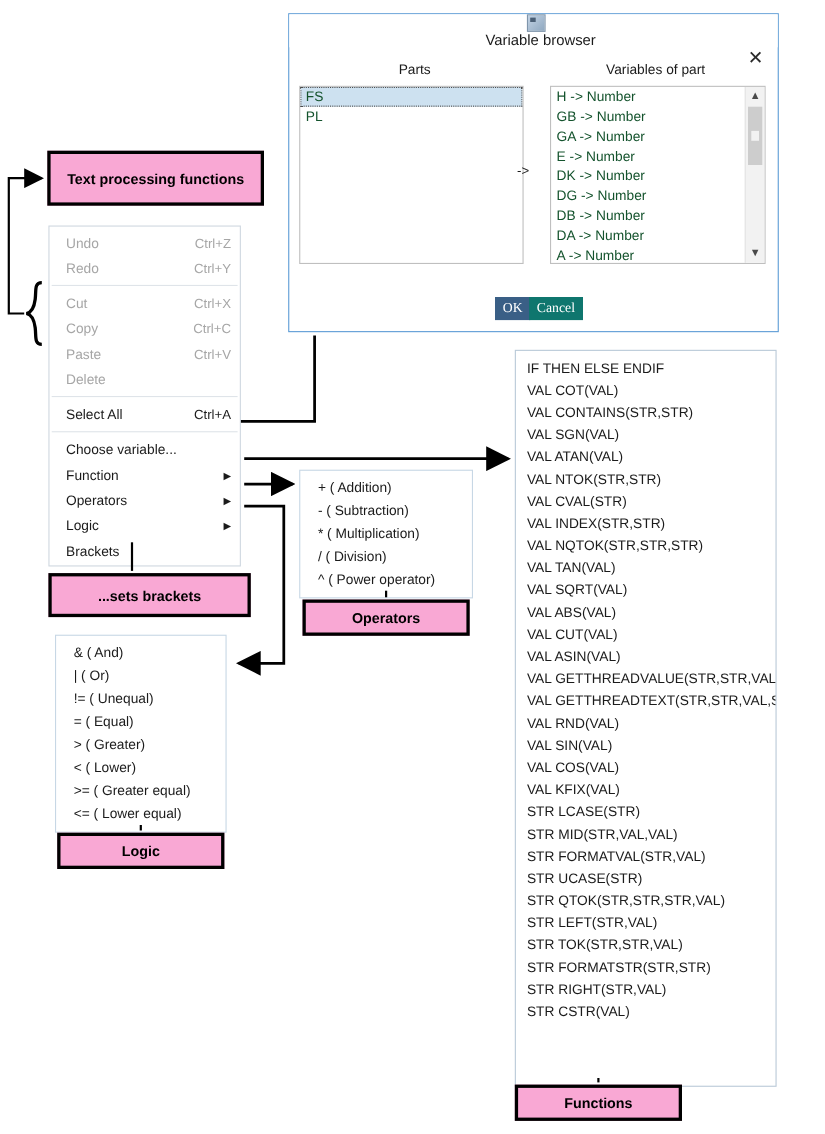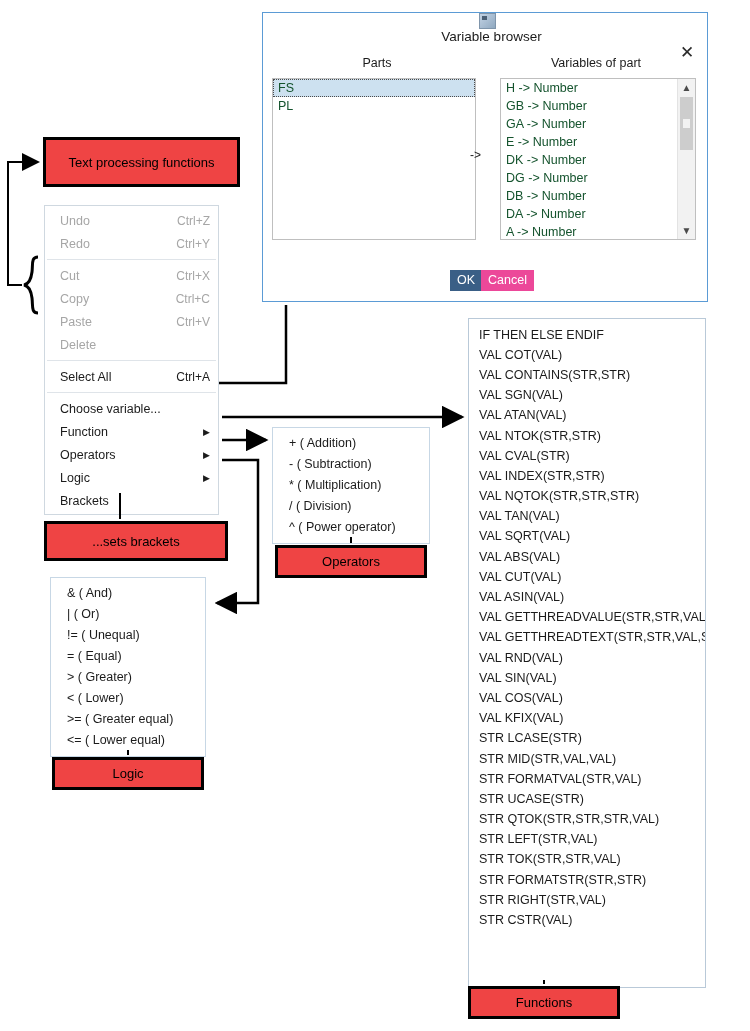--- a/index.html
+++ b/index.html
@@ -114,23 +114,24 @@
     left: 470px; top: 148px;
     font-size: 12px; color: #1b1b1b;
   }
   .dlg-btn {
     position: absolute;
     font-size: 12.5px;
     padding: 3px 7px 4px 7px;
     border: none;
     cursor: pointer;
     line-height: 14px;
+    font-family: Liberation Serif, serif;
   }
   #ok-btn { left: 450px; top: 270px; background: #3a5f86; color: #ffffff; }
-  #cancel-btn { left: 481px; top: 270px; background: #ec4899; color: #ffffff; }
+  #cancel-btn { left: 481px; top: 270px; background: #0f766e; color: #ffffff; }
 
   
   #context-menu {
     left: 44px; top: 205px; width: 175px;
     background: #ffffff;
     border: 1px solid #cfd8e0;
     box-sizing: border-box;
     padding: 3px 0 2px 0;
   }
   .mi {
@@ -181,29 +182,29 @@
     overflow: hidden;
   }
   #functions-panel .fi {
     padding: 2.6px 6px 2.6px 10px;
     font-size: 12.5px;
   }
 
   
   .callout {
     position: absolute;
-    background: #ef4444;
+    background: #f9a8d4;
     border: 3px solid #000000;
     box-sizing: border-box;
     display: flex;
     align-items: center;
     justify-content: center;
     text-align: center;
     font-size: 13px;
-    font-weight: normal;
+    font-weight: bold;
     color: #000000;
     line-height: 17px;
     cursor: default;
   }
   #callout-text { left: 43px; top: 137px; width: 197px; height: 50px; }
   #callout-brackets { left: 44px; top: 521px; width: 184px; height: 40px; }
   #callout-logic { left: 52px; top: 757px; width: 152px; height: 33px; }
   #callout-operators { left: 275px; top: 545px; width: 152px; height: 33px; }
   #callout-functions { left: 468px; top: 986px; width: 152px; height: 33px; }
 

